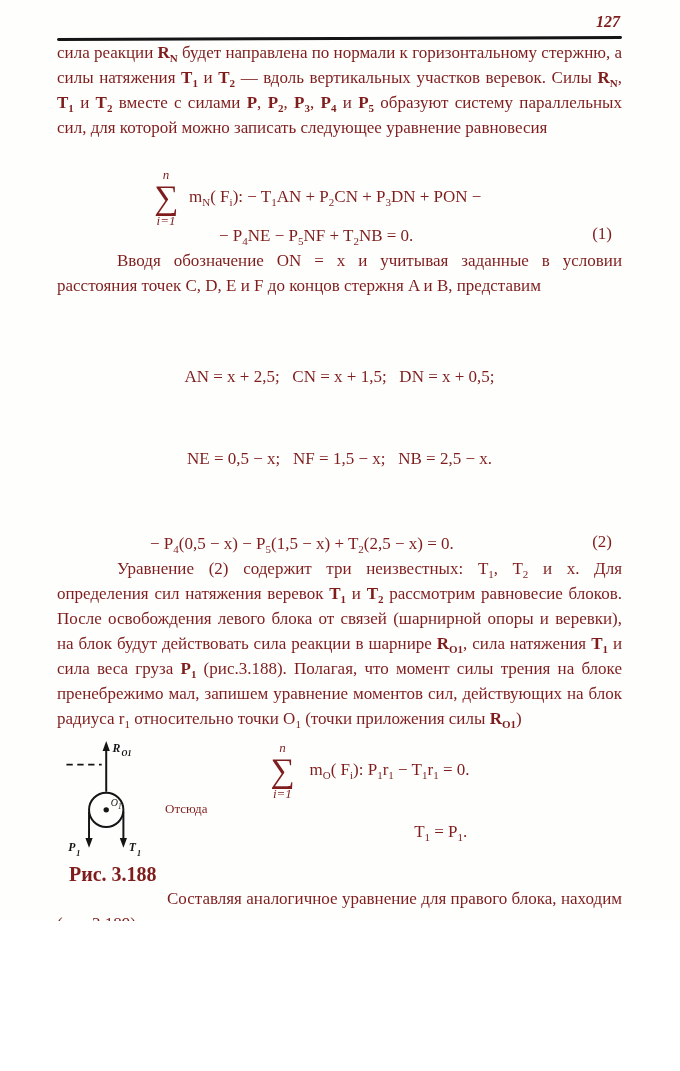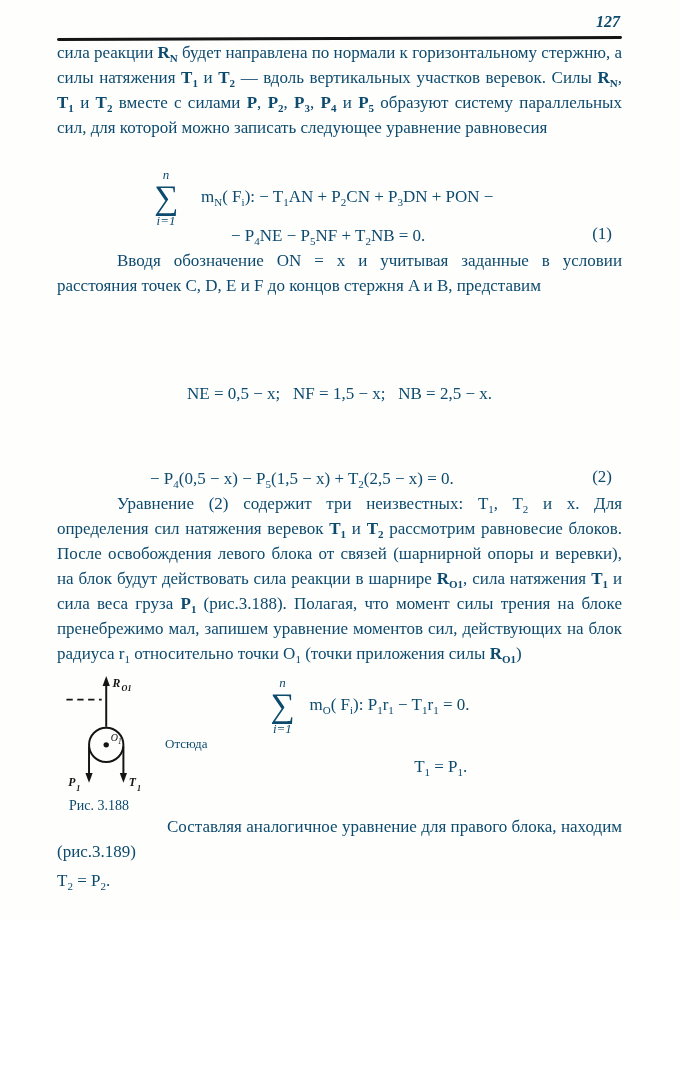--- a/index.html
+++ b/index.html
@@ -1,21 +1,21 @@
 <!DOCTYPE html>
 <html><head>
 <meta charset="utf-8">
 <style>
   html,body { margin:0; padding:0; background:#ffffff; }
   .page {
     position:relative;
     width:680px; height:921px;
     box-sizing:border-box;
     background:#fefefd;
-    color:#0c4a6e;
+    color:#7f1d1d;
     font-family:"Liberation Serif","DejaVu Serif",serif;
     padding:12px 58px 0 57px;
     overflow:hidden;
   }
   .page-number {
     text-align:right;
     font-style:italic;
     font-weight:bold;
     font-size:16px;
     line-height:20px;
@@ -50,21 +50,21 @@
   
   .sum {
     display:flex; flex-direction:column; align-items:center;
     width:46px; flex:none;
   }
   .sum-upper,.sum-lower { font-size:13px; font-style:italic; line-height:14px; }
   .sigma { font-size:34px; line-height:32px; }
   
   .eq-block { font-size:17px; }
   .eq1 { position:relative; display:flex; margin:28px 0 0 86px; }
-  .eq1 .eq-lines { margin-left:12px; }
+  .eq1 .eq-lines { }
   .eq1 .l1 { padding-top:16px; line-height:25px; }
   .eq1 .l2 { margin-top:14px; margin-left:30px; line-height:25px; }
   .eq-number { position:absolute; right:10px; bottom:4px; font-size:17px; }
   
   .distances { margin-top:26px; text-align:center; font-size:17px; white-space:pre-wrap; }
   .distances .l2 { margin-top:17px; }
   .dist-line { line-height:25px; }
   
   .eq2 { position:relative; margin-top:20px; padding-left:93px; }
   .eq2 .eq-line { line-height:25px; }
@@ -74,21 +74,21 @@
   .figure-col { width:104px; flex:none; padding-left:4px; }
   .fig-svg { display:block; }
   .fig-svg .ln { stroke:#151515; stroke-width:2.2; fill:none; }
   .fig-svg .dash { stroke:#151515; stroke-width:2; stroke-dasharray:7 5; }
   .fig-svg polygon { fill:#151515; }
   .fig-svg text { fill:#151515; }
   .flbl { font-family:"Liberation Serif","DejaVu Serif",serif; font-style:italic; font-weight:bold; font-size:13px; }
   .fsub { font-family:"Liberation Serif","DejaVu Serif",serif; font-style:italic; font-weight:bold; font-size:9px; }
   .flbl-o { font-family:"Liberation Serif","DejaVu Serif",serif; font-style:italic; font-size:11px; }
   .fsub-o { font-family:"Liberation Serif","DejaVu Serif",serif; font-style:italic; font-size:8px; }
-  .figure-caption { font-size:14px; margin-top:4px; padding-left:8px; }
+  .figure-caption { font-size:20px; margin-top:4px; padding-left:8px;font-weight:bold; }
   .hence { flex:none; font-size:13px; margin-top:62px; }
   .eq3-col { flex:1; padding-left:52px; padding-top:2px; font-size:17px; }
   .eq3 { display:flex; }
   .eq3-line { margin-left:4px; padding-top:16px; line-height:25px; }
   .eq3-result { text-align:center; margin-top:18px; line-height:25px; }
   .eq4 { text-align:left; font-size:17px; margin-top:4px; line-height:25px; }
 </style>
 </head>
 <body>
 
@@ -108,20 +108,21 @@
     <div class="eq-lines">
       <div class="eq-line l1"><span>m</span><sub>N</sub><span>( F</span><sub>i</sub><span>): − T</span><sub>1</sub><span>AN + P</span><sub>2</sub><span>CN + P</span><sub>3</sub><span>DN + PON −</span></div>
       <div class="eq-line l2"><span>− P</span><sub>4</sub><span>NE − P</span><sub>5</sub><span>NF + T</span><sub>2</sub><span>NB = 0.</span></div>
     </div>
     <span class="eq-number">(1)</span>
   </div>
 
   <p class="para p2">Вводя обозначение ON = x и учитывая заданные в условии расстояния точек C, D, E и F до концов стержня A и B, представим</p>
 
   <div class="distances">
+    <div class="dist-line l1">AN = x + 2,5;   CN = x + 1,5;   DN = x + 0,5;</div>
     <div class="dist-line l2">NE = 0,5 − x;   NF = 1,5 − x;   NB = 2,5 − x.</div>
   </div>
 
 
   <div class="eq-block eq2">
     <div class="eq-line l2"><span>− P</span><sub>4</sub><span>(0,5 − x) − P</span><sub>5</sub><span>(1,5 − x) + T</span><sub>2</sub><span>(2,5 − x) = 0.</span></div>
     <span class="eq-number">(2)</span>
   </div>
 
   <p class="para p4"><span>Уравнение (2) содержит три неизвестных: T</span><sub>1</sub><span>, T</span><sub>2</sub><span> и x. Для определения сил натяжения веревок </span><span class="bold">T</span><sub class="bold">1</sub><span> и </span><span class="bold">T</span><sub class="bold">2</sub><span> рассмотрим равновесие блоков. После освобождения левого блока от связей (шарнирной опоры и веревки), на блок будут действовать сила реакции в шарнире </span><span class="bold">R</span><sub class="bold">O1</sub><span>, сила натяжения </span><span class="bold">T</span><sub class="bold">1</sub><span> и сила веса груза </span><span class="bold">P</span><sub class="bold">1</sub><span> (рис.3.188). Полагая, что момент силы трения на блоке пренебрежимо мал, запишем уравнение моментов сил, действующих на блок радиуса r</span><sub>1</sub><span> относительно точки O</span><sub>1</sub><span> (точки приложения силы </span><span class="bold">R</span><sub class="bold">O1</sub><span>)</span></p>

